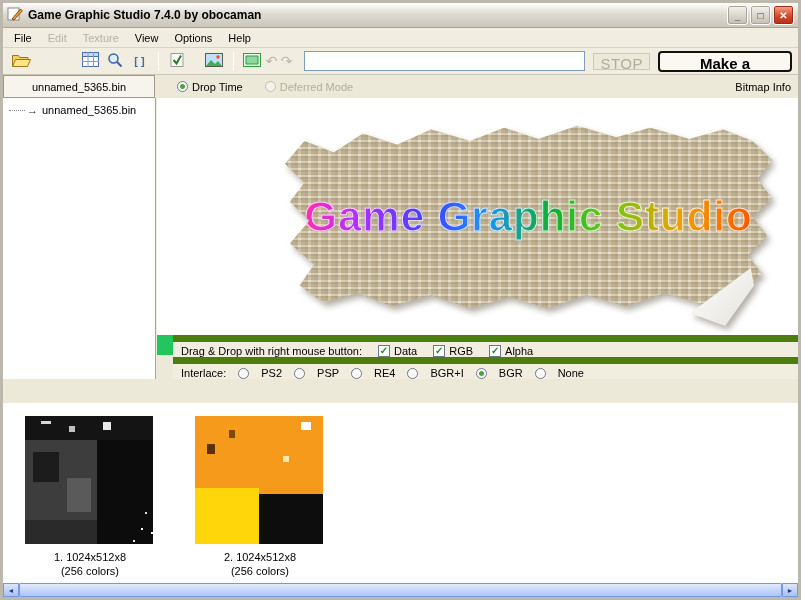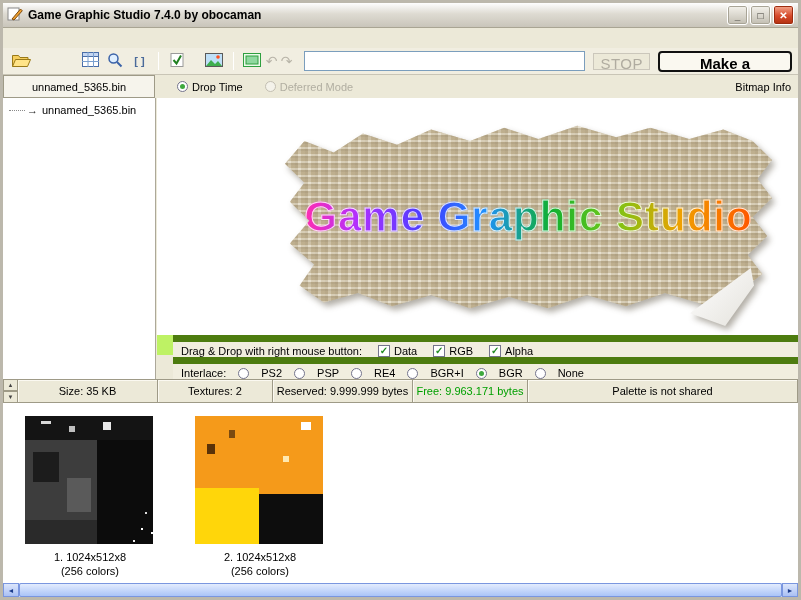--- a/index.html
+++ b/index.html
@@ -96,21 +96,21 @@
     position: absolute; left: 0; top: 95px; width: 153px; height: 281px;
     background: #fff; border-right: 1px solid #aca899; overflow: hidden;
   }
   .tree-item { display: flex; align-items: center; padding: 6px 4px 0 6px; }
   .tree-dots { width: 16px; border-top: 1px dotted #8a8a8a; margin-right: 2px; }
   .tree-arrow { color: #202020; margin-right: 4px; }
 
   
   .content-panel {
     position: absolute; left: 154px; top: 95px; right: 0; height: 257px;
-    background: #bef264;
+    background: #22c55e;
   }
   .logo-area { position: absolute; left: 0; top: 0; right: 0; height: 237px; background: #fff; }
   .logo-wrap {
     position: absolute; left: 128px; top: 24px; width: 487px; height: 190px;
     filter: drop-shadow(3px 4px 3px rgba(60,50,30,.4));
   }
   .torn {
     position: absolute; inset: 0;
     background-color: #d8cdb2;
     background-image:
@@ -231,20 +231,28 @@
         </svg>
     </span>
     <span class="title">Game Graphic Studio 7.4.0 by obocaman</span>
     <span class="winbtns">
       <span class="wbtn min">_</span>
       <span class="wbtn max">□</span>
       <span class="wbtn close">✕</span>
     </span>
   </div>
 
+  <div class="menubar">
+    <span class="mitem">File</span>
+    <span class="mitem disabled">Edit</span>
+    <span class="mitem disabled">Texture</span>
+    <span class="mitem">View</span>
+    <span class="mitem">Options</span>
+    <span class="mitem">Help</span>
+  </div>
 
   <div class="toolbar">
     <button class="tbtn">
       <span>
         <svg width="19" height="14">
             <path d="M0.5 13.5 V2.5 h6 l1.5 2 h8 v2" fill="#f6cf5e" stroke="#9a7a18"></path>
             <path d="M0.5 13.5 L3.5 6.5 h15 l-3 7 z" fill="#ffe488" stroke="#9a7a18"></path>
           </svg>
       </span>
     </button>
@@ -379,31 +387,20 @@
         <span class="radio sel"></span>
         <span>BGR</span>
       </label>
       <label class="ril">
         <span class="radio"></span>
         <span>None</span>
       </label>
     </div>
   </div>
 
-  <div class="status-row">
-    <div class="spinner">
-      <span class="spin-btn">▲</span>
-      <span class="spin-btn">▼</span>
-    </div>
-    <div class="scell w140">Size: 35 KB</div>
-    <div class="scell w114">Textures: 2</div>
-    <div class="scell w140">Reserved: 9.999.999 bytes</div>
-    <div class="scell w114 free">Free: 9.963.171 bytes</div>
-    <div class="scell grow">Palette is not shared</div>
-  </div>
 
   <div class="thumbs-panel">
     <figure class="thumb thumb1">
       <div class="art art1">
         <div class="a strip"></div>
         <div class="a g1"></div>
         <div class="a g2"></div>
         <div class="a g3"></div>
         <div class="a g4"></div>
         <div class="a s1"></div>

